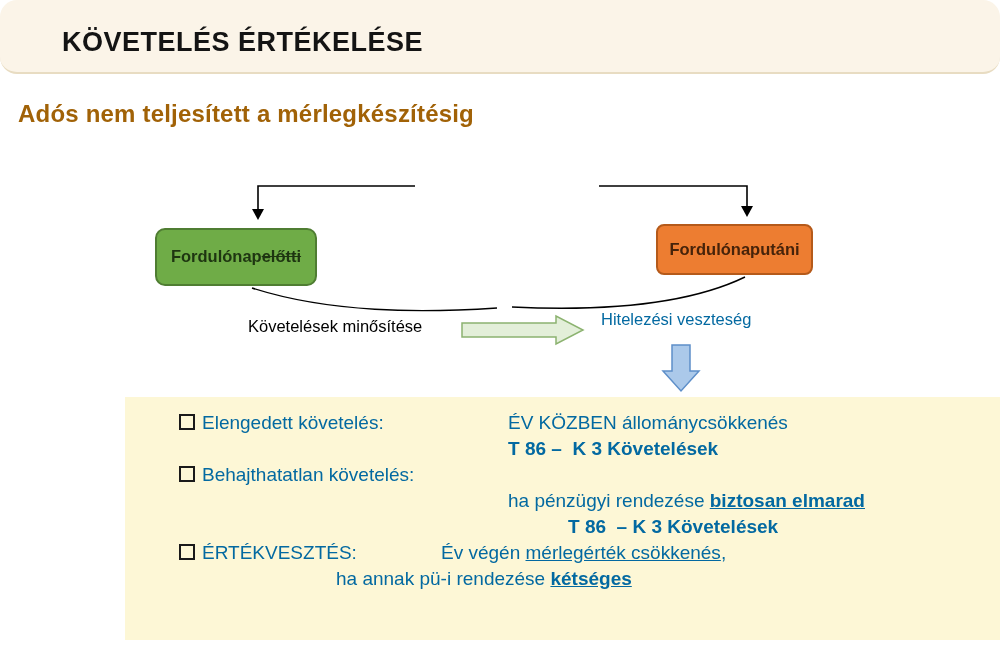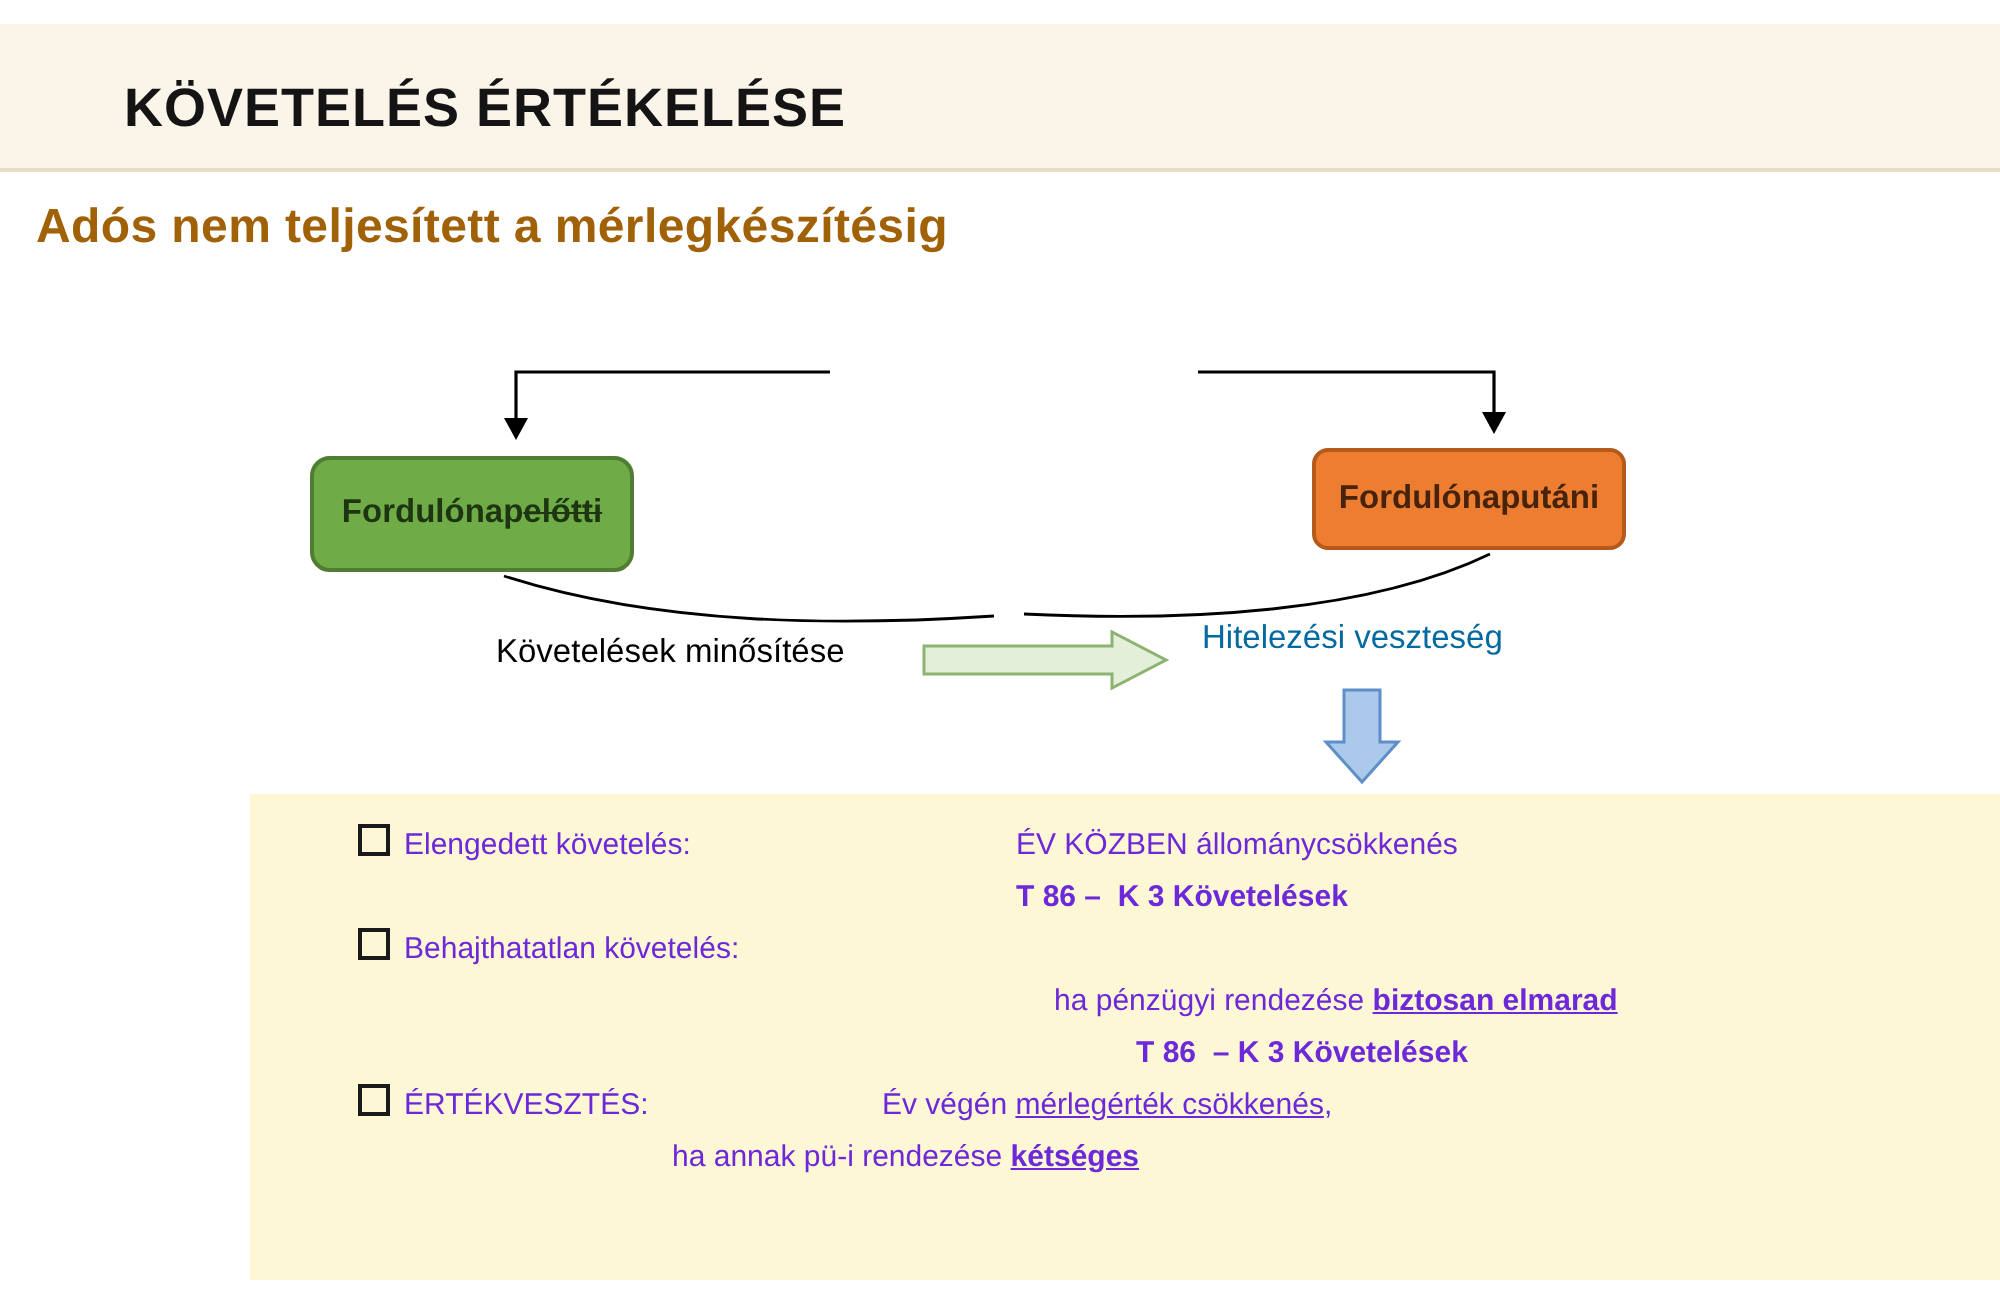--- a/index.html
+++ b/index.html
@@ -1,23 +1,24 @@
 <!DOCTYPE html>
 <html style="--header-band: #FBF4E8; --header-border: #E8DCC2; --green-fill: #6FAC47; --green-border: #4F7D32; --green-text: #1E3511; --orange-fill: #ED7D31; --orange-border: #B55A1A; --orange-text: #46230A; --panel-yellow: #FDF7D6; --green-arrow-fill: #E3EFD9; --green-arrow-border: #8CB370; --blue-arrow-fill: #ABC9EA; --blue-arrow-border: #5E8FC9;"><head>
 <meta charset="utf-8">
 <style>
   html,body{margin:0;padding:0;background:#fff;}
   .slide{
     position:relative;width:1000px;height:645px;background:#ffffff;overflow:hidden;
     font-family:"Liberation Sans", sans-serif;color:#111;
   }
   .header-band{
-    position:absolute;left:0;top:12px;width:1000px;height:72px;
+    position:absolute;left:0;top:0;width:1000px;height:72px;
     background:var(--header-band,#FBF4E8);
     border-bottom:2px solid var(--header-border,#E8DCC2);
+    border-radius:17px;
   }
   .slide-title{
     position:absolute;left:62px;top:27px;font-size:27px;font-weight:bold;
     letter-spacing:0.5px;color:#141414;
   }
   .subtitle{
     position:absolute;left:18px;top:100px;font-size:24px;font-weight:bold;color:#a16207;
     letter-spacing:0.2px;
   }
   .svg-layer{position:absolute;left:0;top:0;width:1000px;height:645px;pointer-events:none;}
@@ -40,32 +41,32 @@
     left:656px;top:224px;width:153px;height:47px;border-radius:8px;
     background:var(--orange-fill,#ED7D31);border:2px solid var(--orange-border,#B55A1A);
     color:var(--orange-text,#46230A);
   }
   .label-left{position:absolute;left:248px;top:317px;font-size:16.5px;color:#000;}
   .label-right{position:absolute;left:601px;top:310px;font-size:16.5px;color:#0369a1;}
   .notes{
     position:absolute;left:125px;top:397px;width:875px;height:243px;
     background:var(--panel-yellow,#FDF7D6);
   }
-  .row{position:absolute;font-size:15px;color:#6d28d9;white-space:pre;line-height:22px;padding-left:48px;}
+  .row{position:absolute;font-size:19px;color:#0369a1;white-space:pre;line-height:22px;padding-left:48px;}
   .b{font-weight:bold;}
   .u{text-decoration:underline;}
   .bu{font-weight:bold;text-decoration:underline;}
   .sq{
     display:inline-block;width:12px;height:12px;border:2px solid #1a1a1a;
     margin-right:7px;vertical-align:-1px;background:transparent;
   }
   .r1l{left:6px;top:15px;}   .r1r{left:335px;top:15px;text-align:center;}
   .r2r{left:335px;top:41px;}
   .r3l{left:6px;top:67px;}   .r3r{left:335px;top:67px;}
-  .r4r{left:354px;top:93px;}
+  .r4r{left:335px;top:93px;}
   .r5r{left:395px;top:119px;}
   .r6l{left:6px;top:145px;}  .r6r{left:268px;top:145px;}
   .r7r{left:163px;top:171px;}
   .r8r{left:353px;top:197px;}
 </style>
 </head>
 <body>
 
 <div class="slide">
 

